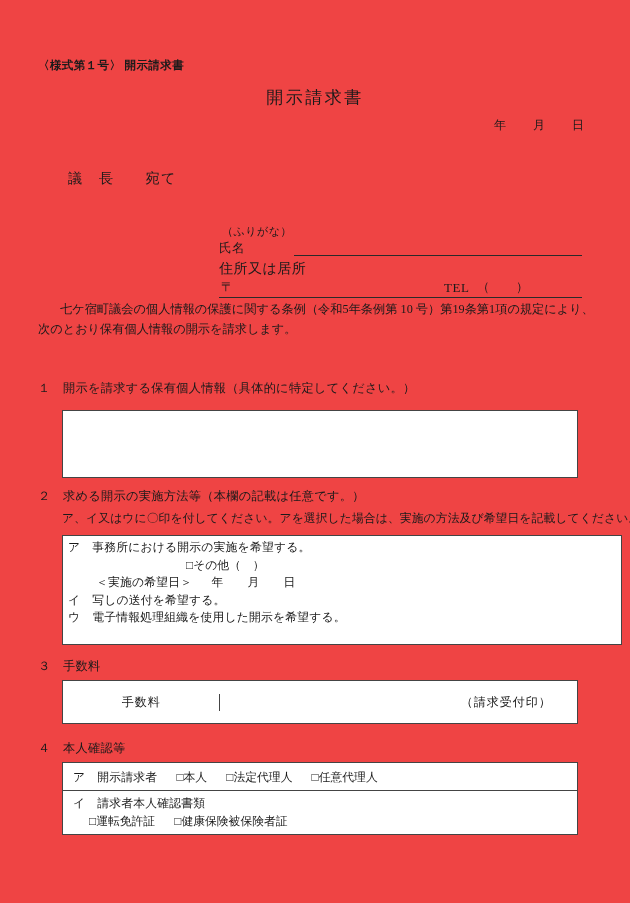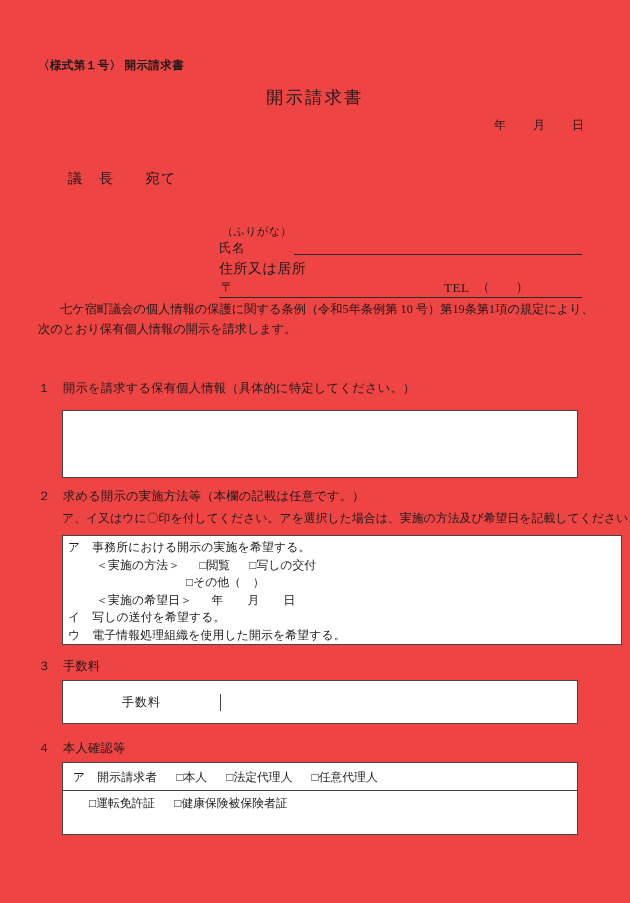--- a/index.html
+++ b/index.html
@@ -62,21 +62,21 @@
     font-size: 11px;
     letter-spacing: 0.5px;
     white-space: nowrap;
   }
   .name-row {
     left: 219px;
     top: 240px;
     width: 363px;
     font-size: 12.5px;
     display: flex;
-    align-items: flex-start;
+    align-items: center;
     white-space: nowrap;
     gap: 48px;
   }
   .name-row .lbl { letter-spacing: 0.5px; }
   .name-row .rule {
     flex: 1 1 auto;
     border-bottom: 1px solid #2a2a2a;
     height: 14px;
     margin-left: 1px;
   }
@@ -237,55 +237,52 @@
   <div class="abs sec-head" style="left:38px; top:380px;">１　開示を請求する保有個人情報（具体的に特定してください。）</div>
   <div class="abs box box-1"></div>
 
   <div class="abs sec-head" style="left:38px; top:488px;">２　求める開示の実施方法等（本欄の記載は任意です。）</div>
   <div class="abs sec-sub" style="left:62px; top:511px;">ア、イ又はウに〇印を付してください。アを選択した場合は、実施の方法及び希望日を記載してください。</div>
 
   <div class="abs box box-2">
     <div class="ln">
       <span>ア　事務所における開示の実施を希望する。</span>
     </div>
-    <div class="ln ind-1">
-      <span class="gap-r">＜実施の方法＞</span>
-      <span class="cb gap-r">□閲覧</span>
-      <span class="cb">□写しの交付</span>
-    </div>
     <div class="ln ind-2">
       <span class="cb">□その他（　）</span>
     </div>
     <div class="ln ind-1">
       <span class="gap-r">＜実施の希望日＞</span>
       <span>年　　月　　日</span>
     </div>
     <div class="ln">
       <span>イ　写しの送付を希望する。</span>
     </div>
     <div class="ln">
       <span>ウ　電子情報処理組織を使用した開示を希望する。</span>
     </div>
   </div>
 
   <div class="abs sec-head" style="left:38px; top:658px;">３　手数料</div>
   <div class="abs box fee-table">
     <div class="cell fee-c1">手数料</div>
     <div class="cell fee-c2"></div>
+    <div class="cell fee-c3">（請求受付印）</div>
   </div>
 
   <div class="abs sec-head" style="left:38px; top:740px;">４　本人確認等</div>
   <div class="abs box box-4">
     <div class="r1">
       <span class="gap-r">ア　開示請求者</span>
       <span class="cb gap-r">□本人</span>
       <span class="cb gap-r">□法定代理人</span>
       <span class="cb">□任意代理人</span>
     </div>
     <div class="r2">
+      <div class="l">イ　請求者本人確認書類</div>
       <div class="l sub">
         <span class="cb gap-r">□運転免許証</span>
         <span class="cb">□健康保険被保険者証</span>
       </div>
     </div>
   </div>
 
 </div>
 
 </body></html>

